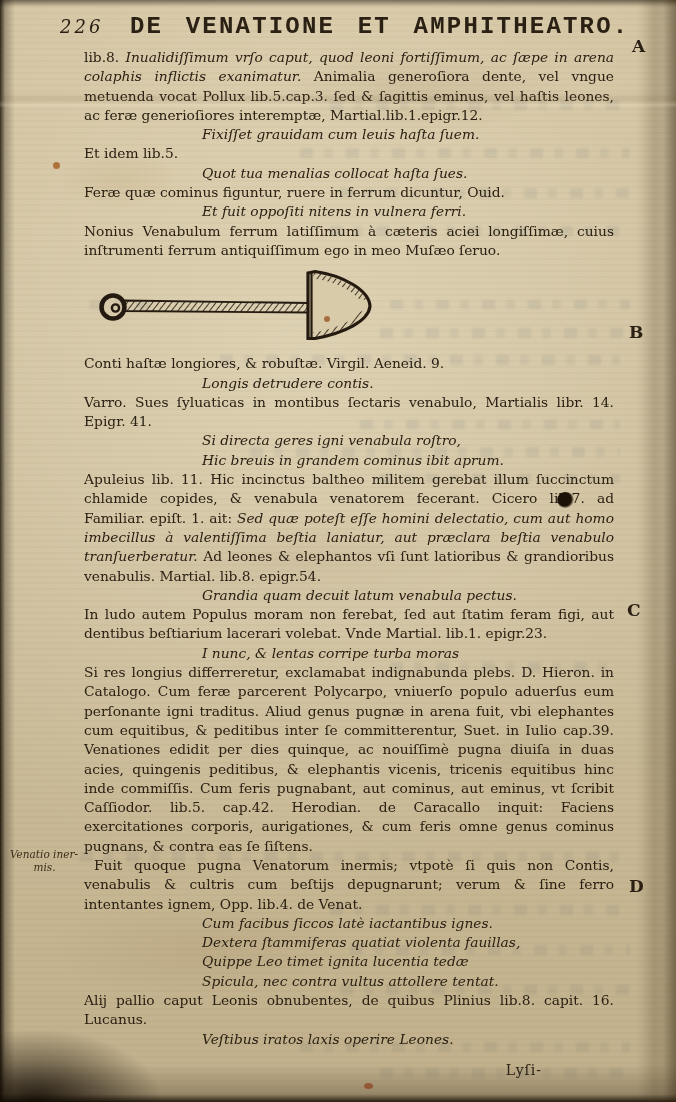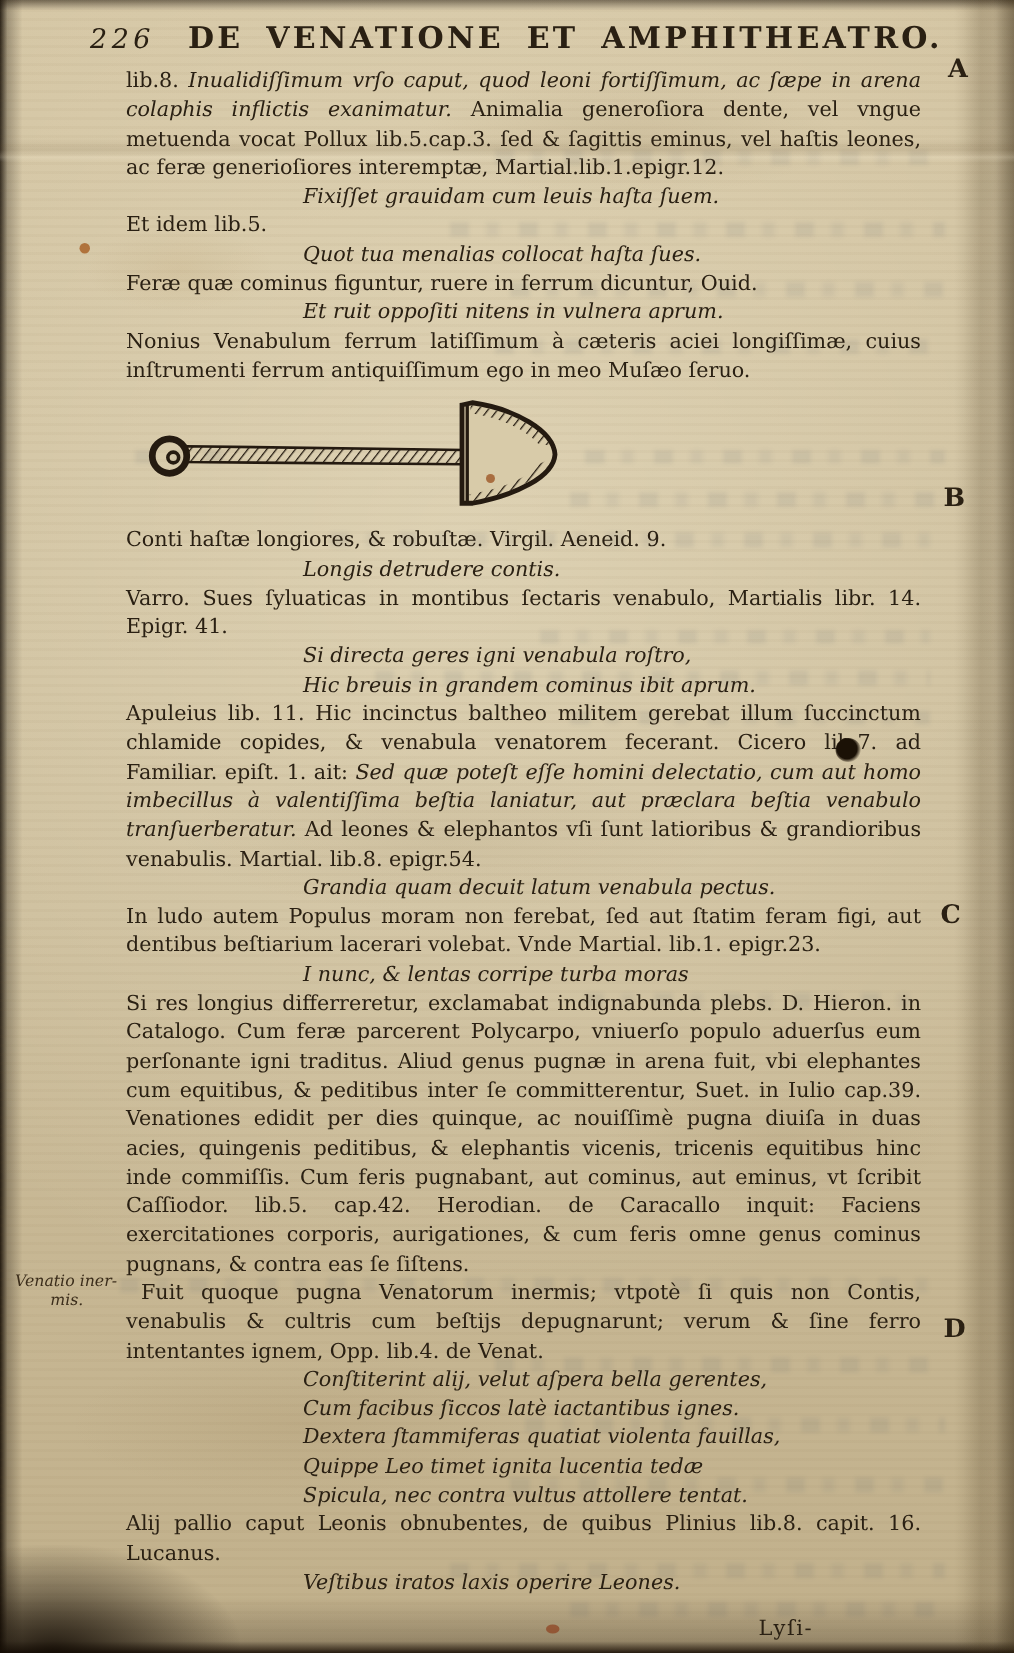--- a/index.html
+++ b/index.html
@@ -31,22 +31,22 @@
   }
   .header{
     position:relative;display:flex;align-items:baseline;
     padding:13px 42px 0 60px;
   }
   .pagenum{
     font-style:italic;font-size:18px;letter-spacing:3px;
     margin-right:22px;
   }
   .title{
-    flex:1;font-size:20px;font-weight:700;
-    letter-spacing:2.2px;word-spacing:6px;white-space:nowrap;
+    flex:1;text-align:center;font-size:24px;font-weight:700;
+    letter-spacing:2.2px;word-spacing:6px;white-space:nowrap;font-family:Liberation Mono, monospace;
   }
   .text{
     position:relative;
     padding:8px 62px 0 84px;
     font-size:13.8px;line-height:19.3px;
   }
   .para{text-align:justify;text-justify:inter-word;}
   .para.indent{text-indent:10px;}
   .quote{padding-left:118px;}
   .it{font-style:italic;}
@@ -115,21 +115,21 @@
     <span class="title">DE VENATIONE ET AMPHITHEATRO.</span>
   </div>
 
   <div class="text">
     <div id="blocks-a">
         <div class="para"><span class="rm">lib.8. </span><span class="it">Inualidiſſimum vrſo caput, quod leoni fortiſſimum, ac ſæpe in arena colaphis inflictis exanimatur.</span><span class="rm">  Animalia generoſiora dente, vel vngue metuenda vocat Pollux lib.5.cap.3. ſed &amp; ſagittis eminus, vel haſtis leones, ac feræ generioſiores interemptæ, Martial.lib.1.epigr.12.</span></div>
         <div class="quote"><span class="it">Fixiſſet grauidam cum leuis haſta ſuem.</span></div>
         <div class="para"><span class="rm">Et idem lib.5.</span></div>
         <div class="quote"><span class="it">Quot tua menalias collocat haſta ſues.</span></div>
         <div class="para"><span class="rm">Feræ quæ cominus figuntur, ruere in ferrum dicuntur, Ouid.</span></div>
-        <div class="quote"><span class="it">Et ruit oppoſiti nitens in vulnera aprum.</span></div>
+        <div class="quote"><span class="it">Et fuit oppoſiti nitens in vulnera ferri.</span></div>
         <div class="para"><span class="rm">Nonius Venabulum ferrum latiſſimum à cæteris aciei longiſſimæ, cuius inſtrumenti ferrum antiquiſſimum ego in meo Muſæo ſeruo.</span></div>
       </div>
 
     <div class="fig">
       <svg width="276" height="78" viewBox="0 0 276 78">
         <defs>
           <pattern id="hatch" width="5" height="5" patternUnits="userSpaceOnUse" patternTransform="rotate(38)">
             <line x1="0" y1="0" x2="0" y2="5" stroke="#241a10" stroke-width="1.7"></line>
           </pattern>
         </defs>
@@ -151,21 +151,20 @@
         <div class="quote"><span class="it">Longis detrudere contis.</span></div>
         <div class="para"><span class="rm">Varro. Sues ſyluaticas in montibus ſectaris venabulo, Martialis libr. 14. Epigr. 41.</span></div>
         <div class="quote"><span class="it">Si directa geres igni venabula roſtro,</span></div>
         <div class="quote"><span class="it">Hic breuis in grandem cominus ibit aprum.</span></div>
         <div class="para"><span class="rm">Apuleius lib. 11. Hic incinctus baltheo militem gerebat illum ſuccinctum chlamide copides, &amp; venabula venatorem fecerant. Cicero lib.7. ad Familiar. epiſt. 1. ait: </span><span class="it">Sed quæ poteſt eſſe homini delectatio, cum aut homo imbecillus à valentiſſima beſtia laniatur, aut præclara beſtia venabulo tranſuerberatur.</span><span class="rm"> Ad leones &amp; elephantos vſi ſunt latioribus &amp; grandioribus venabulis. Martial. lib.8. epigr.54.</span></div>
         <div class="quote"><span class="it">Grandia quam decuit latum venabula pectus.</span></div>
         <div class="para"><span class="rm">In ludo autem Populus moram non ferebat, ſed aut ſtatim feram figi, aut dentibus beſtiarium lacerari volebat. Vnde Martial. lib.1. epigr.23.</span></div>
         <div class="quote"><span class="it">I nunc, &amp; lentas corripe turba moras</span></div>
         <div class="para"><span class="rm">Si res longius differreretur, exclamabat indignabunda plebs. D. Hieron. in Catalogo. Cum feræ parcerent Polycarpo, vniuerſo populo aduerſus eum perſonante igni traditus. Aliud genus pugnæ in arena fuit, vbi elephantes cum equitibus, &amp; peditibus inter ſe committerentur, Suet. in Iulio cap.39. Venationes edidit per dies quinque, ac nouiſſimè pugna diuiſa in duas acies, quingenis peditibus, &amp; elephantis vicenis, tricenis equitibus hinc inde commiſſis. Cum feris pugnabant, aut cominus, aut eminus, vt ſcribit Caſſiodor. lib.5. cap.42. Herodian. de Caracallo inquit: Faciens exercitationes corporis, aurigationes, &amp; cum feris omne genus cominus pugnans, &amp; contra eas ſe ſiſtens.</span></div>
         <div class="para indent"><span class="rm">Fuit quoque pugna Venatorum inermis; vtpotè ſi quis non Contis, venabulis &amp; cultris cum beſtijs depugnarunt; verum &amp; ſine ferro intentantes ignem, Opp. lib.4. de Venat.</span></div>
-        <div class="quote"><span class="it">Conſtiterint alij, velut aſpera bella gerentes,</span></div>
         <div class="quote"><span class="it">Cum facibus ſiccos latè iactantibus ignes.</span></div>
         <div class="quote"><span class="it">Dextera ſtammiferas quatiat violenta fauillas,</span></div>
         <div class="quote"><span class="it">Quippe Leo timet ignita lucentia tedæ</span></div>
         <div class="quote"><span class="it">Spicula, nec contra vultus attollere tentat.</span></div>
         <div class="para"><span class="rm">Alij pallio caput Leonis obnubentes, de quibus Plinius lib.8. capit. 16. Lucanus.</span></div>
         <div class="quote"><span class="it">Veſtibus iratos laxis operire Leones.</span></div>
       </div>
 
     <div class="catchword">Lyſi-</div>
   </div>

